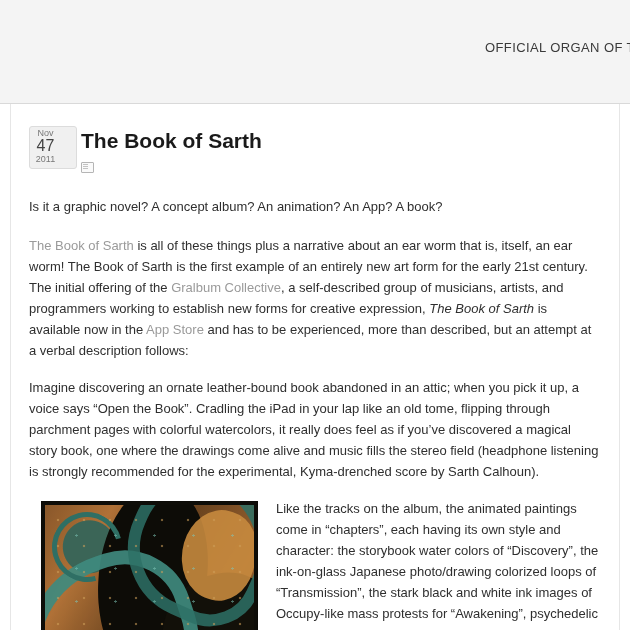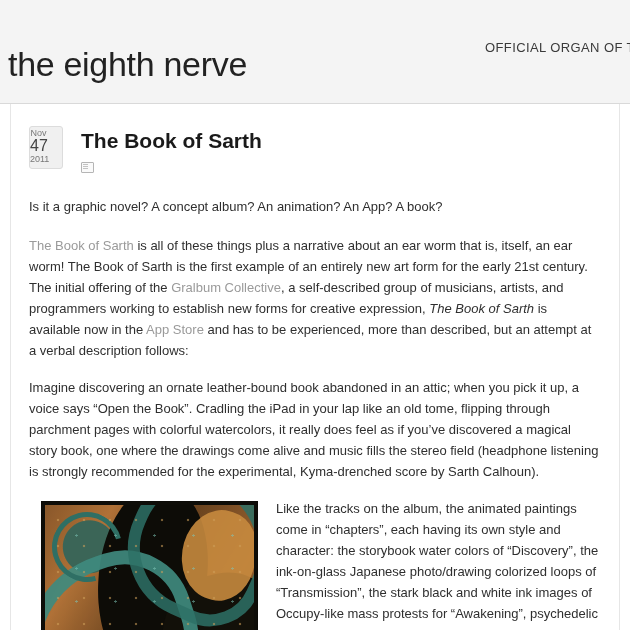--- a/index.html
+++ b/index.html
@@ -67,21 +67,21 @@
     min-height: 520px;
   }
   .post-head {
     position: relative;
     min-height: 52px;
   }
   .date-badge {
     position: absolute;
     left: 0px;
     top: 0px;
-    width: 34px;
+    width: 48px;
     background: #f0f0f0;
     border: 1px solid #dcdcdc;
     border-radius: 3px;
     text-align: center;
     padding: 2px 15px 3px 0;
     box-sizing: border-box;
     line-height: 1.05;
   }
   .date-badge .m {
     display: block;
@@ -247,21 +247,20 @@
     color: #2f2f2f;
   }
   .wrap-text p { margin: 0; }
 </style>
 </head>
 <body>
 
 <div class="page">
 
   <div class="site-header">
-    <h1 class="site-title">the eighth nerve</h1>
     <div class="site-tagline">OFFICIAL ORGAN OF TH</div>
   </div>
 
   <div class="content-wrap">
     <article class="post">
 
       <div class="post-head">
         <div class="date-badge">
           <span class="m">Nov</span>
           <span class="d">47</span>

